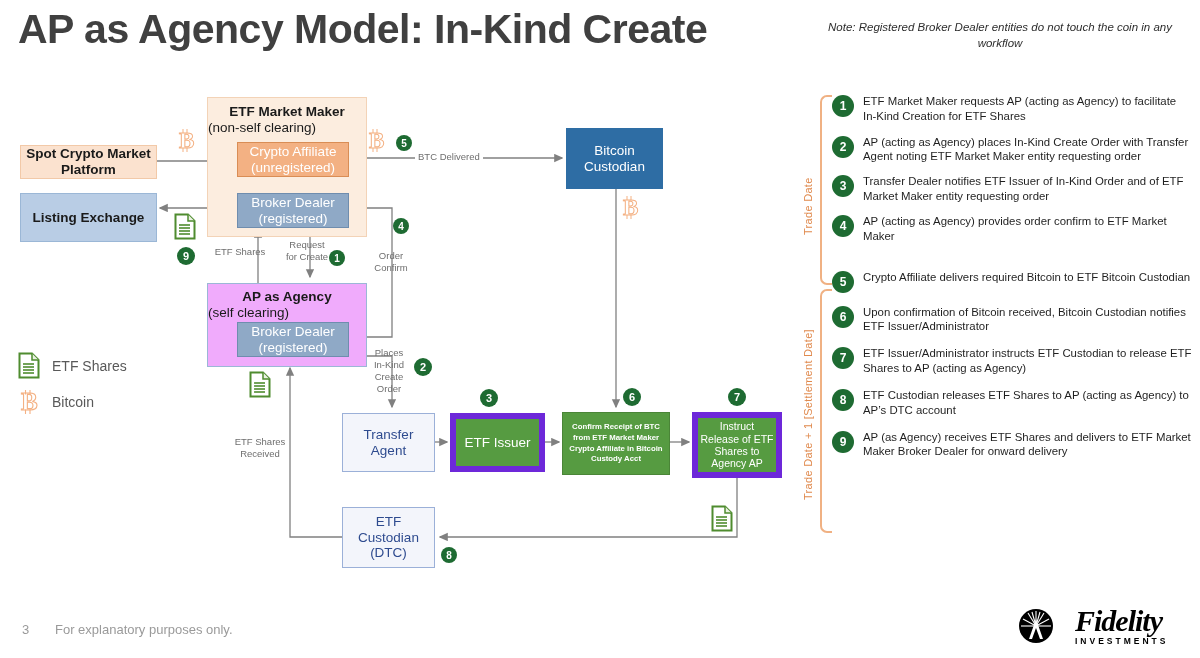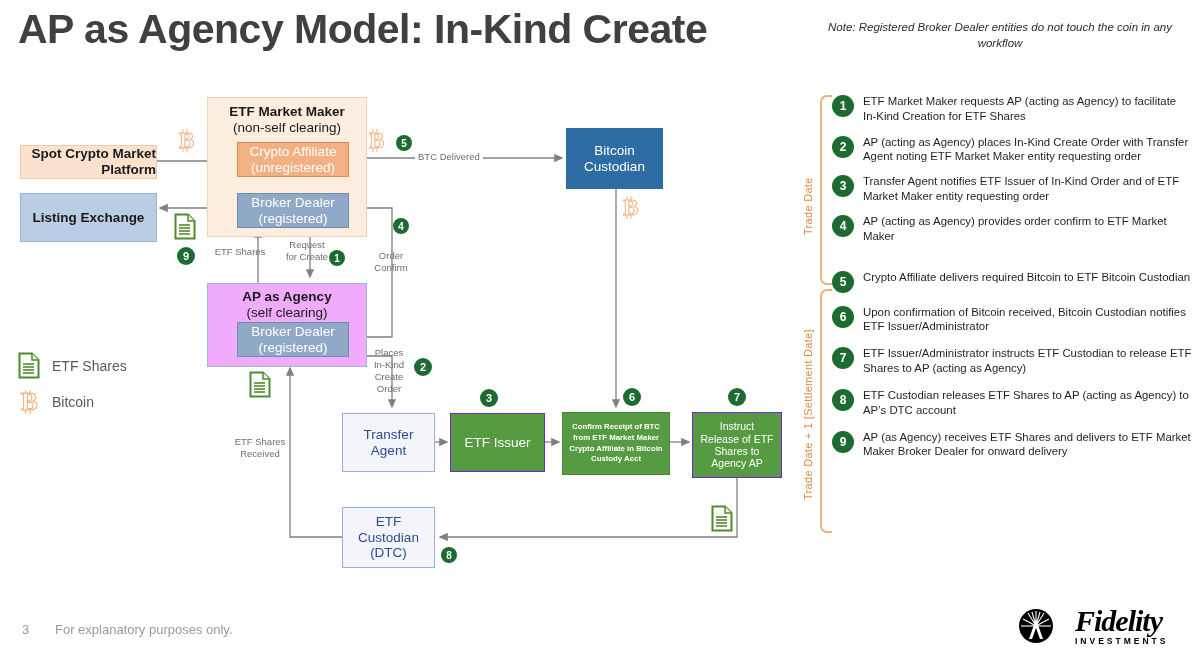--- a/index.html
+++ b/index.html
@@ -18,26 +18,26 @@
   
   .box{box-sizing:border-box;display:flex;flex-direction:column;align-items:center;
        justify-content:center;text-align:center;line-height:1.18;}
   .box-peach{background:#fbe2cf;border:1px solid #f2c9a8;color:#1a1a1a;font-weight:bold;font-size:13.5px;}
   .box-blue{background:#b9cde5;border:1px solid #9bb7d6;color:#1a1a1a;font-weight:bold;font-size:13.5px;}
   .grp-peach{background:#fceddf;border:1px solid #f3d3b7;}
   .grp-blue{background:#f0abfc;border:1px solid #9bb7d6;}
   .inner-orange{background:#f3b183;border:1px solid #d98d55;color:#ffffff;font-size:13.5px;}
   .inner-steel{background:#8fa9c6;border:1px solid #6f8dae;color:#ffffff;font-size:13.5px;}
   .box-darkblue{background:#2e6da4;border:1px solid #2e6da4;color:#ffffff;font-size:13.5px;}
-  .box-green{background:#569b41;border:1px solid #6d28d9;color:#ffffff;font-size:13.5px;}
+  .box-green{background:#569b41;border:6px solid #6d28d9;color:#ffffff;font-size:13.5px;}
   .box-green-sm{background:#569b41;border:1px solid #4a8537;color:#ffffff;font-size:7.8px;font-weight:bold;line-height:1.35;}
   .box-lav{background:#f3f5fb;border:1px solid #9bb0d8;color:#2e4b8f;font-size:13.5px;}
 
   .grp-title{font-weight:bold;color:#1a1a1a;font-size:13.5px;text-align:center;line-height:1.2;}
-  .grp-sub{color:#1a1a1a;font-size:13.5px;text-align:center;line-height:1.2;}
+  .grp-sub{color:#1a1a1a;font-size:13.5px;line-height:1.2;}
 
   
   .circle{border-radius:50%;background:#1e6b32;color:#ffffff;
     display:flex;align-items:center;justify-content:center;
     font-size:10.5px;font-weight:bold;font-family:"Liberation Sans",sans-serif;}
   .circle.c16{width:16px;height:16px;font-size:10px;}
   .circle.c18{width:18px;height:18px;font-size:11px;}
   .circle.c22{width:22px;height:22px;font-size:12px;}
 
   
@@ -97,21 +97,21 @@
     <path d="M616,189 L616,407" marker-end="url(#ah)"></path>
 
     <line x1="670" y1="442" x2="689" y2="442" marker-end="url(#ah)"></line>
 
     <path d="M737,478 L737,537 L440,537" marker-end="url(#ah)"></path>
 
     <path d="M342,537 L290,537 L290,368" marker-end="url(#ah)"></path>
   </g>
 </svg>
 
-<div class="abs box box-peach" style="left:20px;top:145px;width:137px;height:34px;text-align:right;">
+<div class="abs box box-peach" style="left:20px;top:145px;width:137px;height:34px;">
   <span>Spot Crypto Market Platform</span>
 </div>
 
 <div class="abs box box-blue" style="left:20px;top:193px;width:137px;height:49px;">
   <span>Listing Exchange</span>
 </div>
 
 <div class="abs grp-peach" style="left:207px;top:97px;width:158px;height:138px;">
   <div class="grp-title" style="margin-top:6px;">ETF Market Maker</div>
   <div class="grp-sub">(non-self clearing)</div>
@@ -325,21 +325,21 @@
     <div class="circle c22 num">
       <span>2</span>
       </div>
     <div class="txt">AP (acting as Agency) places In-Kind Create Order with Transfer Agent noting ETF Market Maker entity requesting order</div>
   </div>
 
   <div class="step" style="margin-bottom:10px;">
     <div class="circle c22 num">
       <span>3</span>
       </div>
-    <div class="txt">Transfer Agent notifies ETF Issuer of In-Kind Order and of ETF Market Maker entity requesting order</div>
+    <div class="txt">Transfer Dealer notifies ETF Issuer of In-Kind Order and of ETF Market Maker entity requesting order</div>
   </div>
 
   <div class="step" style="margin-bottom:26px;">
     <div class="circle c22 num">
       <span>4</span>
       </div>
     <div class="txt">AP (acting as Agency) provides order confirm to ETF Market Maker</div>
   </div>
 
   <div class="step" style="margin-bottom:12px;">

